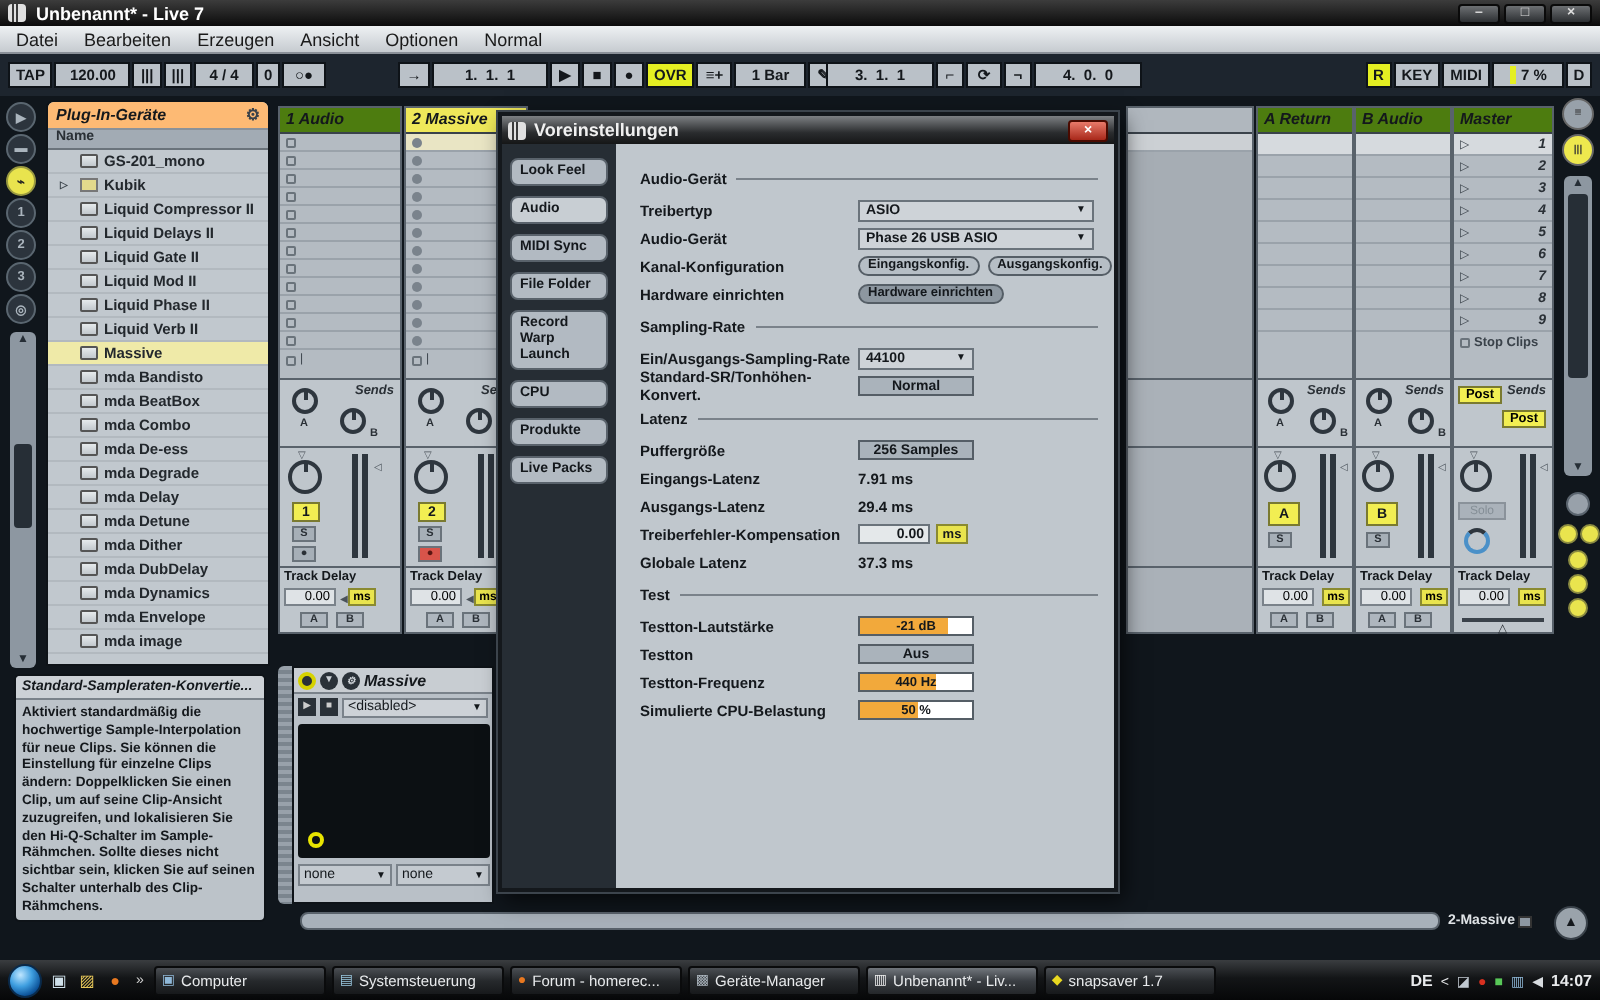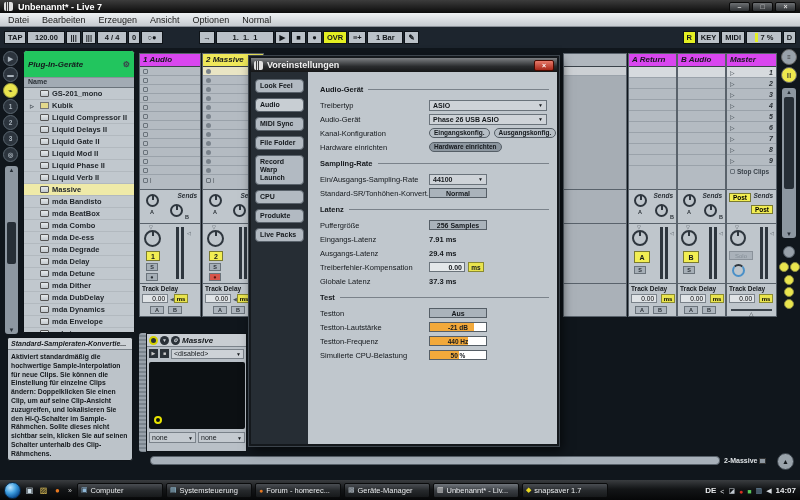--- a/index.html
+++ b/index.html
@@ -24,37 +24,37 @@
 
   
   .lcirc{position:absolute;left:3px;width:15px;height:15px;border-radius:50%;background:#2c343d;border:1px solid #5a6670;color:#aab4bd;font-size:6.5px;font-weight:bold;display:flex;align-items:center;justify-content:center}
   .lcirc.sel{background:#e9e44e;color:#222;border-color:#9a9a40}
   .vscroll{position:absolute;background:#8d97a1;border-radius:3px}
   .vscroll .thumb{position:absolute;background:#262e36;border-radius:2px}
   .varrow{position:absolute;left:0;right:0;text-align:center;font-size:6px;color:#262e36}
 
   
   .browser{position:absolute;left:23px;top:50px;width:112px;height:283px;background:#c1c8ce;border-radius:4px 4px 0 0;overflow:hidden;border:1px solid #0e1318}
-  .browser-head{height:27px;background:#22c55e;display:flex;align-items:center;font-size:8px;font-style:italic;font-weight:bold;color:#14181c;padding:0 4px;border-bottom:1px solid #8a929a}
+  .browser-head{height:14px;background:#fdba74;display:flex;align-items:center;font-size:8px;font-style:italic;font-weight:bold;color:#14181c;padding:0 4px;border-bottom:1px solid #8a929a}
   .browser-head .gear{margin-left:auto;font-style:normal;font-size:8px;color:#3a424a}
   .browser-col{height:10px;background:#a2abb4;font-size:7px;font-weight:bold;color:#2a3036;padding-left:4px;border-bottom:1px solid #6a737b}
   .brow{height:12px;display:flex;align-items:center;gap:3px;padding-left:16px;font-size:7.5px;font-weight:bold;color:#23282d;border-bottom:1px solid #b2b9bf;position:relative}
   .brow.selected{background:#efeaa8}
   .brow .exp{position:absolute;left:6px;font-size:5px;color:#3a424a}
   .plug-ico{flex:none;width:9px;height:7px;border:1px solid #555;background:linear-gradient(#e6eaec,#c2c8cd);border-radius:1px}
   .folder-ico{flex:none;width:9px;height:7px;border:1px solid #777;background:#e3d98c}
 
   
   .infobox{position:absolute;left:7px;top:337px;width:126px;height:124px;background:#bcc3c9;border-radius:3px;overflow:hidden;border:1px solid #0e1318}
   .infobox-title{height:12px;background:#ccd1d6;font-size:7px;font-weight:bold;font-style:italic;color:#14181c;padding:2px 3px 0;border-bottom:1px solid #7a828a}
   .infobox-body{font-size:6.8px;font-weight:bold;line-height:8.8px;padding:3px;color:#14181c}
 
   
   .col{position:absolute;top:53px;height:264px;background:#b4bbc2;border:1px solid #59626b}
-  .thead{position:absolute;left:0;right:0;top:0;height:13px;font-size:8px;font-style:italic;font-weight:bold;color:#14181c;padding:1px 3px;border-bottom:1px solid #3a424a;background:#d946ef}
+  .thead{position:absolute;left:0;right:0;top:0;height:13px;font-size:8px;font-style:italic;font-weight:bold;color:#14181c;padding:1px 3px;border-bottom:1px solid #3a424a;background:#4d7c0f}
   .thead.yellow{background:#efe85a}
   .clips{position:absolute;left:0;right:0;top:13px;height:122px}
   .slot{height:9px;border-bottom:1px solid #9aa2aa;display:flex;align-items:center;padding-left:3px}
   .slot.hl{background:#e9e5c4}
   .sq{width:5px;height:5px;border:1px solid #6a737b;border-radius:1px}
   .dot{width:5px;height:5px;border-radius:50%;background:#7a838c}
   .stoprow{height:10px;display:flex;align-items:center;gap:2px;padding-left:3px;font-size:6px;color:#3a424a}
   .scene{height:11px;display:flex;align-items:center;padding:0 3px;border-bottom:1px solid #9aa2aa;font-size:7px;color:#2a3036}
   .scene.hl{background:#d6dade}
   .scene .num{margin-left:auto;font-style:italic;font-weight:bold}
@@ -113,21 +113,21 @@
   .dlg-title{height:14px;background:linear-gradient(#7d8083,#2a2c2e 60%,#151617);display:flex;align-items:center;gap:4px;padding:0 3px;color:#f0f0f0;font-size:9px;font-weight:bold}
   .dlg-close{margin-left:auto;width:20px;height:11px;background:linear-gradient(#e87a6a,#a8281a);border:1px solid #4a0a00;border-radius:2px;color:#fff;font-size:7px;text-align:center;line-height:10px}
   .dlg-body{position:absolute;left:0;top:14px;right:0;bottom:0;display:flex}
   .dlg-tabs{width:57px;background:#262d34;padding:7px 4px;display:flex;flex-direction:column;gap:5px}
   .dtab{background:#b2bac2;border:1px solid #59626b;border-radius:4px;font-size:7px;font-weight:bold;color:#14181c;padding:2px 4px;line-height:8px}
   .dtab.sel{background:#c8ced3}
   .dlg-content{flex:1;padding:8px 8px 0 12px;font-size:7.5px;color:#14181c}
   .dsec{display:flex;align-items:center;gap:5px;font-weight:bold;margin:5px 0 4px}
   .dsec .line{flex:1;border-top:1px solid #7a828a}
   .prow{display:flex;align-items:center;height:14px}
-  .plabel{flex:1;font-weight:normal}
+  .plabel{flex:1;font-weight:bold}
   .pctl{width:120px;display:flex;align-items:center}
   .dd{height:11px;background:#ced3d8;border:1px solid #6a737b;display:flex;align-items:center;padding:0 3px;font-size:7px;font-weight:bold}
   .dd .arr{margin-left:auto;font-size:5px}
   .dd.wide{width:118px}.dd.narrow{width:58px}
   .pill{height:10px;border:1px solid #555e66;border-radius:5px;background:#b6bec5;font-size:6.5px;font-weight:bold;padding:0 4px;line-height:8px}
   .pill.dark{background:#8d97a0}
   .btn{width:58px;height:10px;background:#aab3bb;border:1px solid #555e66;font-size:7px;font-weight:bold;text-align:center;line-height:9px}
   .statval{font-weight:bold}
   .numfield{width:36px;height:10px;background:#e4e8ea;border:1px solid #6a737b;font-size:7px;font-weight:bold;text-align:right;padding-right:2px;line-height:9px}
   .msbtn2{width:16px;height:10px;background:#e9e44e;border:1px solid #8a8a30;font-size:6.5px;font-weight:bold;text-align:center;line-height:9px;margin-left:3px}
@@ -183,20 +183,27 @@
     <div class="tg" style="left:199px">
       <span class="tbox tiny" style="width:16px">→</span>
       <span class="tbox" style="width:58px">1.  1.  1</span>
       <span class="tbox tiny" style="width:15px">▶</span>
       <span class="tbox tiny" style="width:15px">■</span>
       <span class="tbox tiny" style="width:15px">●</span>
       <span class="tbox yellow">OVR</span>
       <span class="tbox tiny" style="width:18px">≡+</span>
       <span class="tbox" style="width:36px">1 Bar</span>
       <span class="tbox tiny" style="width:15px">✎</span>
+    </div>
+    <div class="tg" style="left:413px">
+      <span class="tbox" style="width:54px">3.  1.  1</span>
+      <span class="tbox tiny" style="width:14px">⌐</span>
+      <span class="tbox tiny" style="width:18px">⟳</span>
+      <span class="tbox tiny" style="width:14px">¬</span>
+      <span class="tbox" style="width:54px">4.  0.  0</span>
     </div>
     <div class="tg" style="right:4px">
       <span class="tbox yellow" style="width:13px">R</span>
       <span class="tbox">KEY</span>
       <span class="tbox">MIDI</span>
       <span class="tbox" style="width:36px"><i class="cpubar"></i><span>7 %</span></span>
       <span class="tbox" style="width:13px">D</span>
     </div>
   </div>
 
@@ -764,32 +771,32 @@
           <span class="plabel">Globale Latenz</span>
           <span class="pctl">
               <span class="statval">37.3 ms</span>
             </span>
         </div>
         <div class="dsec">
             <span>Test</span>
             <span class="line"></span>
           </div>
         <div class="prow">
-          <span class="plabel">Testton</span>
-          <span class="pctl">
-              <span class="btn">Aus</span>
-            </span>
-        </div>
-        <div class="prow">
           <span class="plabel">Testton-Lautstärke</span>
           <span class="pctl">
               <span class="slider">
                 <span class="fill" style="width:78%"></span>
                 <span class="stext">-21 dB</span>
               </span>
+            </span>
+        </div>
+        <div class="prow">
+          <span class="plabel">Testton</span>
+          <span class="pctl">
+              <span class="btn">Aus</span>
             </span>
         </div>
         <div class="prow">
           <span class="plabel">Testton-Frequenz</span>
           <span class="pctl">
               <span class="slider">
                 <span class="fill" style="width:68%"></span>
                 <span class="stext">440 Hz</span>
               </span>
             </span>

